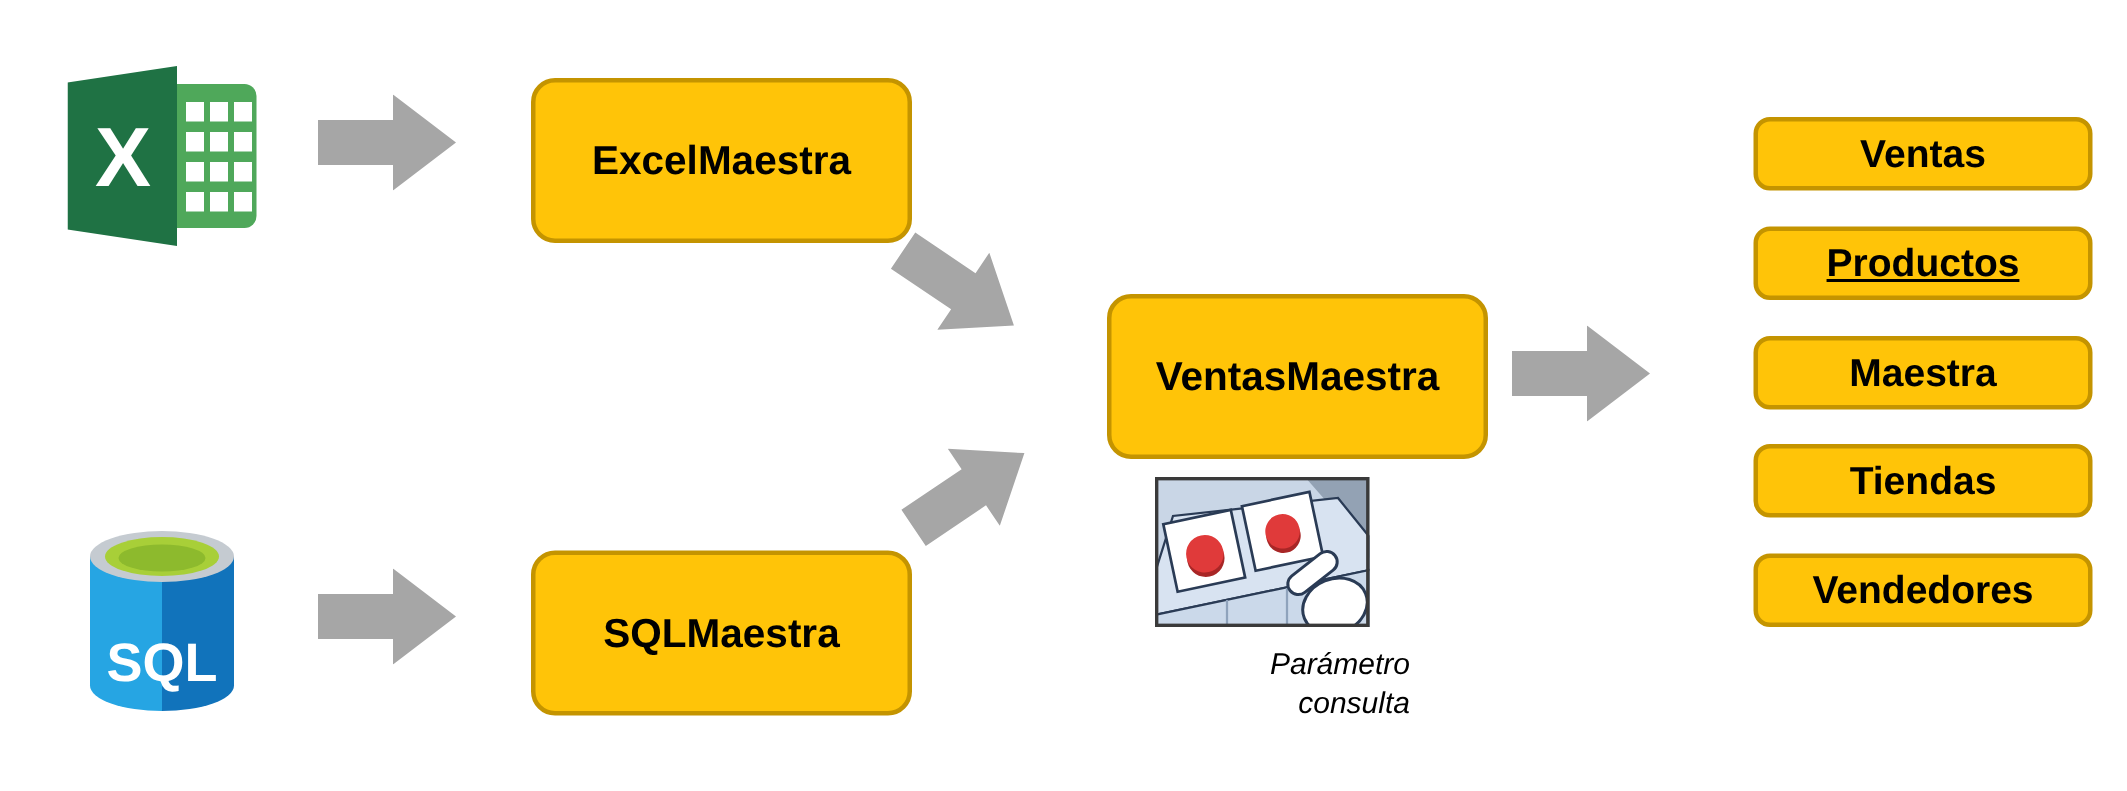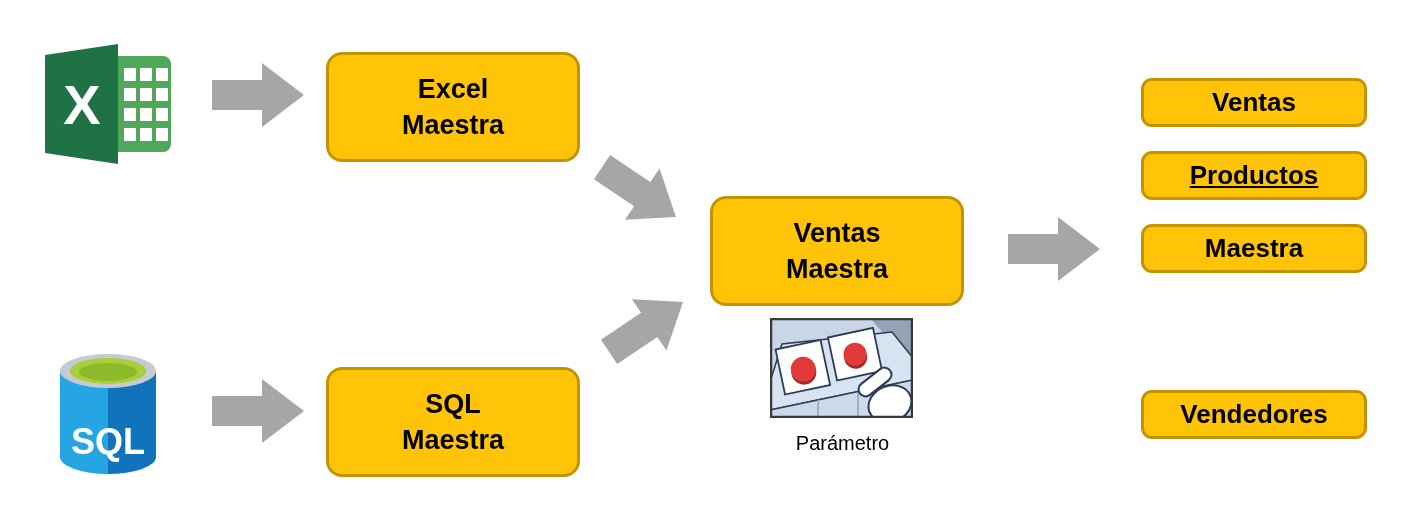--- a/index.html
+++ b/index.html
@@ -27,39 +27,40 @@
   body{font-family:"Liberation Sans",sans-serif;}
   #stage{position:relative;width:1418px;height:527px;background:#ffffff;overflow:hidden;}
   .abs{position:absolute;}
   .box{
     position:absolute;
     background:var(--accent-yellow);
     border:3px solid var(--box-border-gold);
     color:var(--text-black);
     font-weight:bold;
     display:flex;
-    flex-direction:column;
+    flex-direction:row;
     align-items:center;
     justify-content:center;
     text-align:center;
+    margin-left:28px;
   }
   .box-large{
     width:254px;height:110px;border-radius:16px;
     font-size:27px;line-height:36px;
   }
   .box-small{
     left:1141px;width:226px;height:49px;border-radius:11px;
     font-size:26px;
   }
   .arrow{position:absolute;}
   .arrow svg{display:block;}
   .arrow polygon{fill:var(--arrow-gray);}
   .caption{
     position:absolute;left:745px;top:430px;width:195px;
-    text-align:center;font-size:20px;line-height:26px;color:var(--text-black);
+    text-align:right;font-size:20px;line-height:26px;color:var(--text-black);font-style:italic;
   }
   
   .excel-cover{fill:var(--excel-cover-green);}
   .excel-sheet{fill:var(--excel-sheet-green);}
   .excel-cell{fill:#ffffff;}
   .excel-x{fill:#ffffff;font-weight:bold;font-size:56px;font-family:"Liberation Sans",sans-serif;}
   
   .sql-rim{fill:var(--sql-rim-gray);}
   .sql-lime{fill:var(--sql-lime);}
   .sql-lime-dark{fill:var(--sql-lime-dark);}
@@ -139,21 +140,24 @@
 
   <div class="box box-small" style="top:78px;">
       <span>Ventas</span>
     </div>
   <div class="box box-small" style="top:151px;text-decoration:underline;">
       <span>Productos</span>
     </div>
   <div class="box box-small" style="top:224px;">
       <span>Maestra</span>
     </div>
-  <div class="box box-small" style="top:390px;">
+  <div class="box box-small" style="top:296px;">
+      <span>Tiendas</span>
+    </div>
+  <div class="box box-small" style="top:369px;">
       <span>Vendedores</span>
     </div>
 
   <div class="abs" style="left:56px;top:347px;width:104px;height:134px;">
     <svg width="104" height="134" viewBox="0 0 104 134">
       <defs>
         <linearGradient id="sqlbody" x1="0" y1="0" x2="1" y2="0">
           <stop offset="0" stop-color="#26A5E3"></stop>
           <stop offset="0.5" stop-color="#26A5E3"></stop>
           <stop offset="0.5" stop-color="#1173BB"></stop>
@@ -209,15 +213,16 @@
           <rect class="cp-hand" x="86" y="57" width="38" height="14" rx="7" transform="rotate(-38 105 64)"></rect>
           <ellipse class="cp-hand" cx="120" cy="86" rx="22" ry="18" transform="rotate(-22 120 86)"></ellipse>
         </g>
         <rect class="cp-frame" x="1" y="1" width="141" height="98"></rect>
       </g>
     </svg>
   </div>
 
   <div class="caption">
     <div>Parámetro</div>
+    <div>consulta</div>
   </div>
 
 </div>
 
 </body></html>

